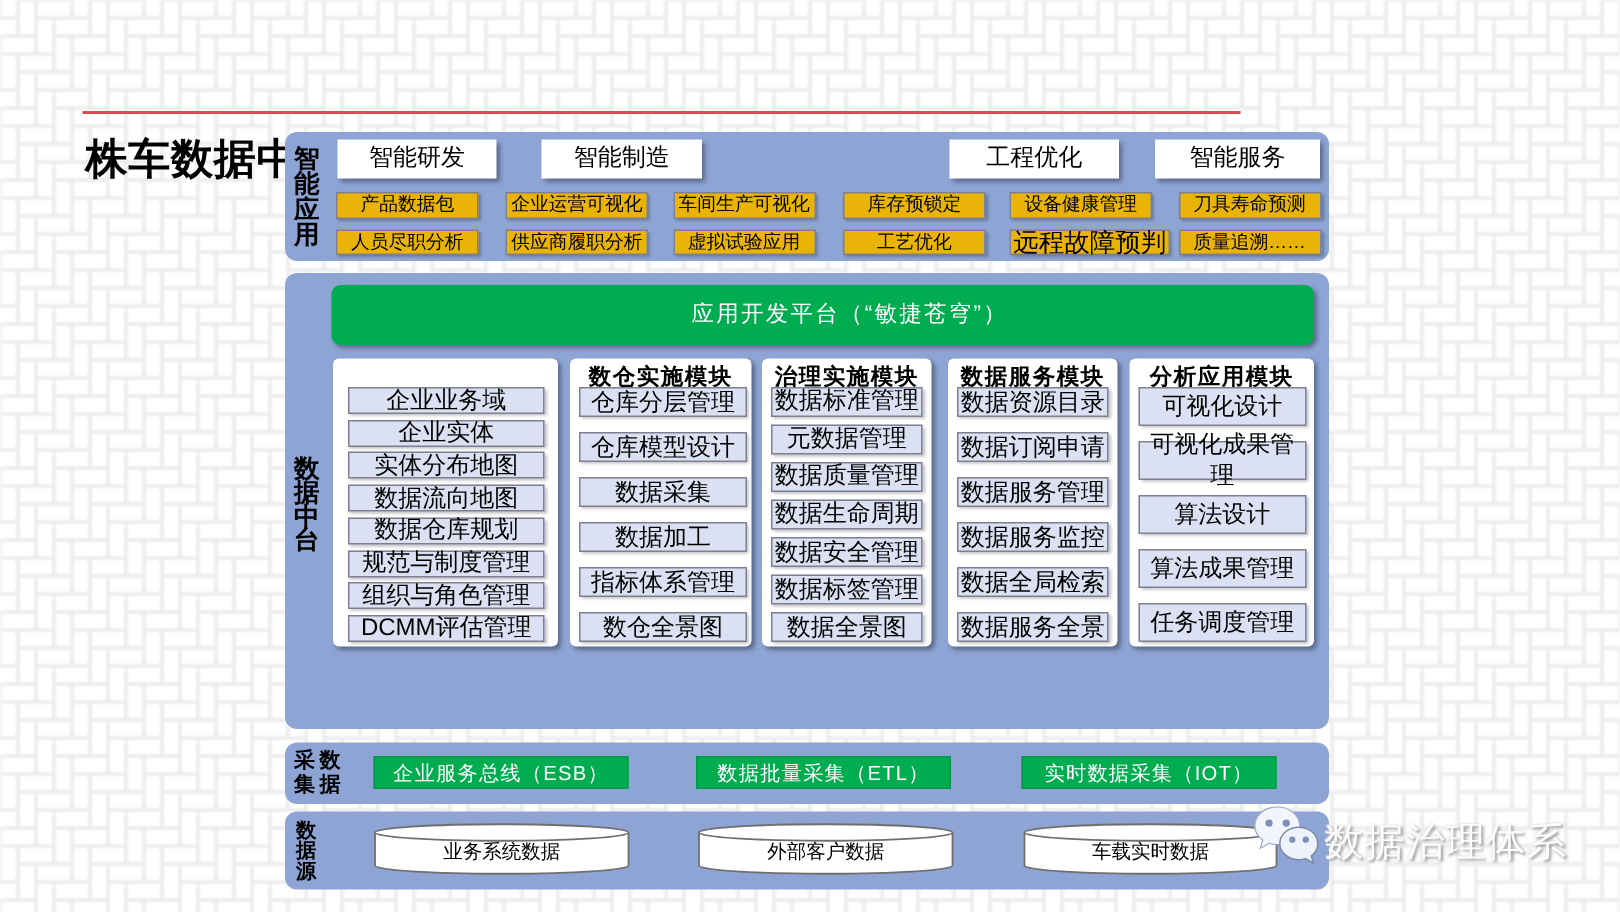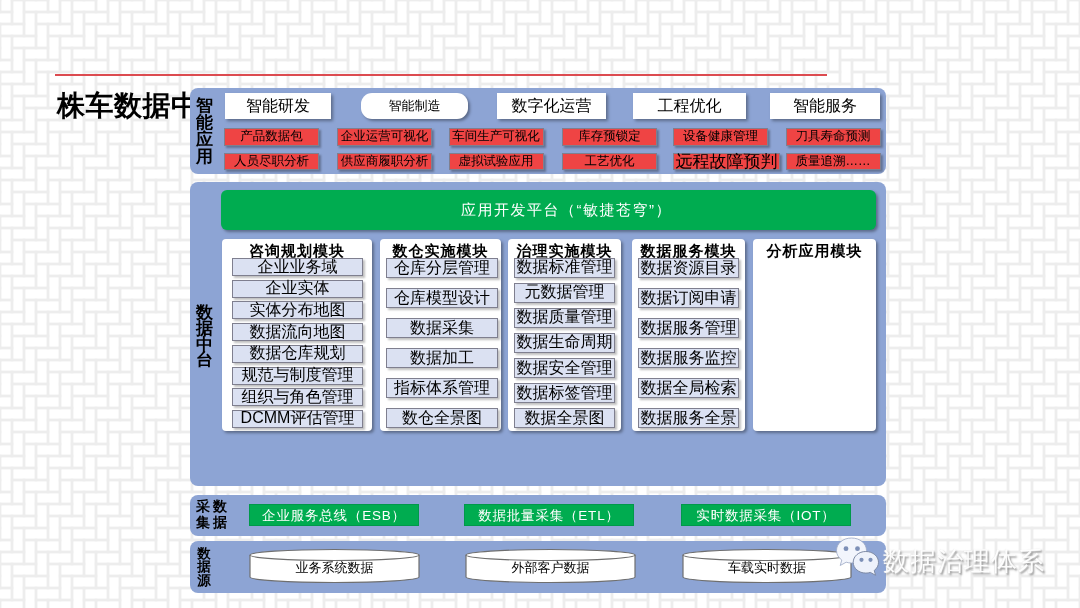--- a/index.html
+++ b/index.html
@@ -2,21 +2,21 @@
 <html><head>
 <meta charset="utf-8">
 <style>
 * { margin:0; padding:0; box-sizing:border-box; }
 html,body { width:1080px; height:608px; overflow:hidden; }
 body { position:relative; font-family:"Liberation Sans", sans-serif; background:#fff; }
 .abs { position:absolute; }
 .band { position:absolute; left:190px; width:696px; background:#8DA4D4; border-radius:8px; }
 .vlabel { position:absolute; font-weight:bold; color:#000; text-align:center; }
 .wbox { position:absolute; background:#fff; color:#000; text-align:center; box-shadow:2px 2px 3px rgba(0,0,0,0.35); }
-.ibox { position:absolute; background:#ef4444; border:1px solid #7f7f8f; color:#000; text-align:center; box-shadow:1.5px 1.5px 2px rgba(0,0,0,0.3); }
+.ibox { position:absolute; background:#eab308; border:1px solid #7f7f8f; color:#000; text-align:center; box-shadow:1.5px 1.5px 2px rgba(0,0,0,0.3); }
 .gbar { position:absolute; left:31px; width:655px; background:#00AC50; border-radius:6px; color:#fff; text-align:center; box-shadow:2px 2px 3px rgba(0,0,0,0.35); }
 .panel { position:absolute; top:57px; height:192px; background:#fff; border-radius:4px; box-shadow:2px 2px 3px rgba(0,0,0,0.35); }
 .ptitle { font-weight:bold; font-size:15px; text-align:center; margin-top:3px; letter-spacing:1px; }
 .items { position:absolute; top:19px; bottom:3px; left:6px; right:6px; display:flex; flex-direction:column; justify-content:space-between; }
 .item { background:#DBE1F2; border:1px solid #7f7f8f; text-align:center; font-size:16px; display:flex; align-items:center; justify-content:center; box-shadow:1.5px 1.5px 2px rgba(0,0,0,0.25); }
 .hbox { position:absolute; top:22px; height:14px; background:#DBE1F2; border:1px solid #eef; color:#000; font-size:11.5px; line-height:12px; text-align:center; }
 .gbox { position:absolute; top:9px; height:22px; background:#00AC50; color:#fff; font-size:13.5px; line-height:22px; text-align:center; border:1px solid #00994a; letter-spacing:0.8px; }
 </style>
 </head>
 <body>
@@ -54,43 +54,41 @@
 <rect width="1080" height="608" fill="#ffffff"></rect>
 <rect width="1080" height="608" fill="url(#hb)" filter="url(#soft)"></rect>
 </svg>
 
 <div class="abs" style="left:57px;top:41px;font-size:28px;font-weight:bold;color:#000;letter-spacing:0.5px;margin-top:46px;">株车数据中台软件平台框架规划</div>
 <div class="abs" style="left:55px;top:74px;width:772px;height:2px;background:#DC4B50;"></div>
 
 <div class="band" style="top:88px;height:86px;">
   <div class="vlabel" style="left:0px;top:9px;width:29px;font-size:17px;line-height:17px;">智<br>能<br>应<br>用</div>
   <div class="wbox" style="left:35px;top:5px;width:106px;height:26px;font-size:16px;line-height:26px;">智能研发</div>
-  <div class="wbox" style="left:171px;top:5px;width:107px;height:26px;font-size:13px;line-height:26px;border-radius:11px;">智能制造</div>
-  <div class="wbox" style="left:307px;top:5px;width:109px;height:26px;font-size:16px;line-height:26px;">数字化运营</div>
+  <div class="wbox" style="left:171px;top:5px;width:107px;height:26px;font-size:16px;line-height:26px;">智能制造</div>
   <div class="wbox" style="left:443px;top:5px;width:113px;height:26px;font-size:16px;line-height:26px;">工程优化</div>
   <div class="wbox" style="left:580px;top:5px;width:110px;height:26px;font-size:16px;line-height:26px;">智能服务</div>
   <div class="ibox" style="left:34px;top:40px;width:95px;height:17.5px;font-size:12.5px;line-height:15.5px;">产品数据包</div>
   <div class="ibox" style="left:147px;top:40px;width:95px;height:17.5px;font-size:12.5px;line-height:15.5px;">企业运营可视化</div>
   <div class="ibox" style="left:258.5px;top:40px;width:95px;height:17.5px;font-size:12.5px;line-height:15.5px;">车间生产可视化</div>
   <div class="ibox" style="left:372px;top:40px;width:95px;height:17.5px;font-size:12.5px;line-height:15.5px;">库存预锁定</div>
   <div class="ibox" style="left:483px;top:40px;width:95px;height:17.5px;font-size:12.5px;line-height:15.5px;">设备健康管理</div>
   <div class="ibox" style="left:595.5px;top:40px;width:95px;height:17.5px;font-size:12.5px;line-height:15.5px;">刀具寿命预测</div>
   <div class="ibox" style="left:34px;top:64.5px;width:95px;height:17.5px;font-size:12.5px;line-height:15.5px;">人员尽职分析</div>
   <div class="ibox" style="left:147px;top:64.5px;width:95px;height:17.5px;font-size:12.5px;line-height:15.5px;">供应商履职分析</div>
   <div class="ibox" style="left:258.5px;top:64.5px;width:95px;height:17.5px;font-size:12.5px;line-height:15.5px;">虚拟试验应用</div>
   <div class="ibox" style="left:372px;top:64.5px;width:95px;height:17.5px;font-size:12.5px;line-height:15.5px;">工艺优化</div>
   <div class="ibox" style="left:483px;top:64.5px;width:107px;height:17.5px;font-size:17px;line-height:15.5px;">远程故障预判</div>
   <div class="ibox" style="left:595.5px;top:64.5px;width:95px;height:17.5px;font-size:12.5px;line-height:15.5px;">质量追溯……</div>
 </div>
 
 <div class="band" style="top:182px;height:304px;">
   <div class="vlabel" style="left:0px;top:123px;width:29px;font-size:17px;line-height:15.8px;">数<br>据<br>中<br>台</div>
   <div class="gbar" style="top:8px;height:40px;font-size:15px;line-height:40px;letter-spacing:1.5px;padding-left:36px;">应用开发平台（“敏捷苍穹”）</div>
   <div class="panel" style="left:32px;width:150px;">
-  <div class="ptitle">咨询规划模块</div>
   <div class="items" style="left:10px;right:9px;">
   <div class="item" style="height:18px;">企业业务域</div>
   <div class="item" style="height:18px;">企业实体</div>
   <div class="item" style="height:18px;">实体分布地图</div>
   <div class="item" style="height:18px;">数据流向地图</div>
   <div class="item" style="height:18px;">数据仓库规划</div>
   <div class="item" style="height:18px;">规范与制度管理</div>
   <div class="item" style="height:18px;">组织与角色管理</div>
   <div class="item" style="height:18px;">DCMM评估管理</div>
   </div>
@@ -124,20 +122,27 @@
   <div class="item" style="height:20px;">数据资源目录</div>
   <div class="item" style="height:20px;">数据订阅申请</div>
   <div class="item" style="height:20px;">数据服务管理</div>
   <div class="item" style="height:20px;">数据服务监控</div>
   <div class="item" style="height:20px;">数据全局检索</div>
   <div class="item" style="height:20px;">数据服务全景</div>
   </div>
     </div>
   <div class="panel" style="left:563px;width:123px;">
   <div class="ptitle">分析应用模块</div>
+  <div class="items" style="left:6px;right:5.5px;">
+  <div class="item" style="height:26px;">可视化设计</div>
+  <div class="item" style="height:26px;">可视化成果管理</div>
+  <div class="item" style="height:26px;">算法设计</div>
+  <div class="item" style="height:26px;">算法成果管理</div>
+  <div class="item" style="height:26px;">任务调度管理</div>
+  </div>
     </div>
 </div>
 
 <div class="band" style="top:495px;height:41px;">
   <div class="vlabel" style="left:5px;top:3px;width:36px;font-size:14px;line-height:16px;letter-spacing:3px;">采数<br>集据</div>
   <div class="gbox" style="left:59px;width:170px;">企业服务总线（ESB）</div>
   <div class="gbox" style="left:274px;width:170px;">数据批量采集（ETL）</div>
   <div class="gbox" style="left:491px;width:170px;">实时数据采集（IOT）</div>
 </div>
 

